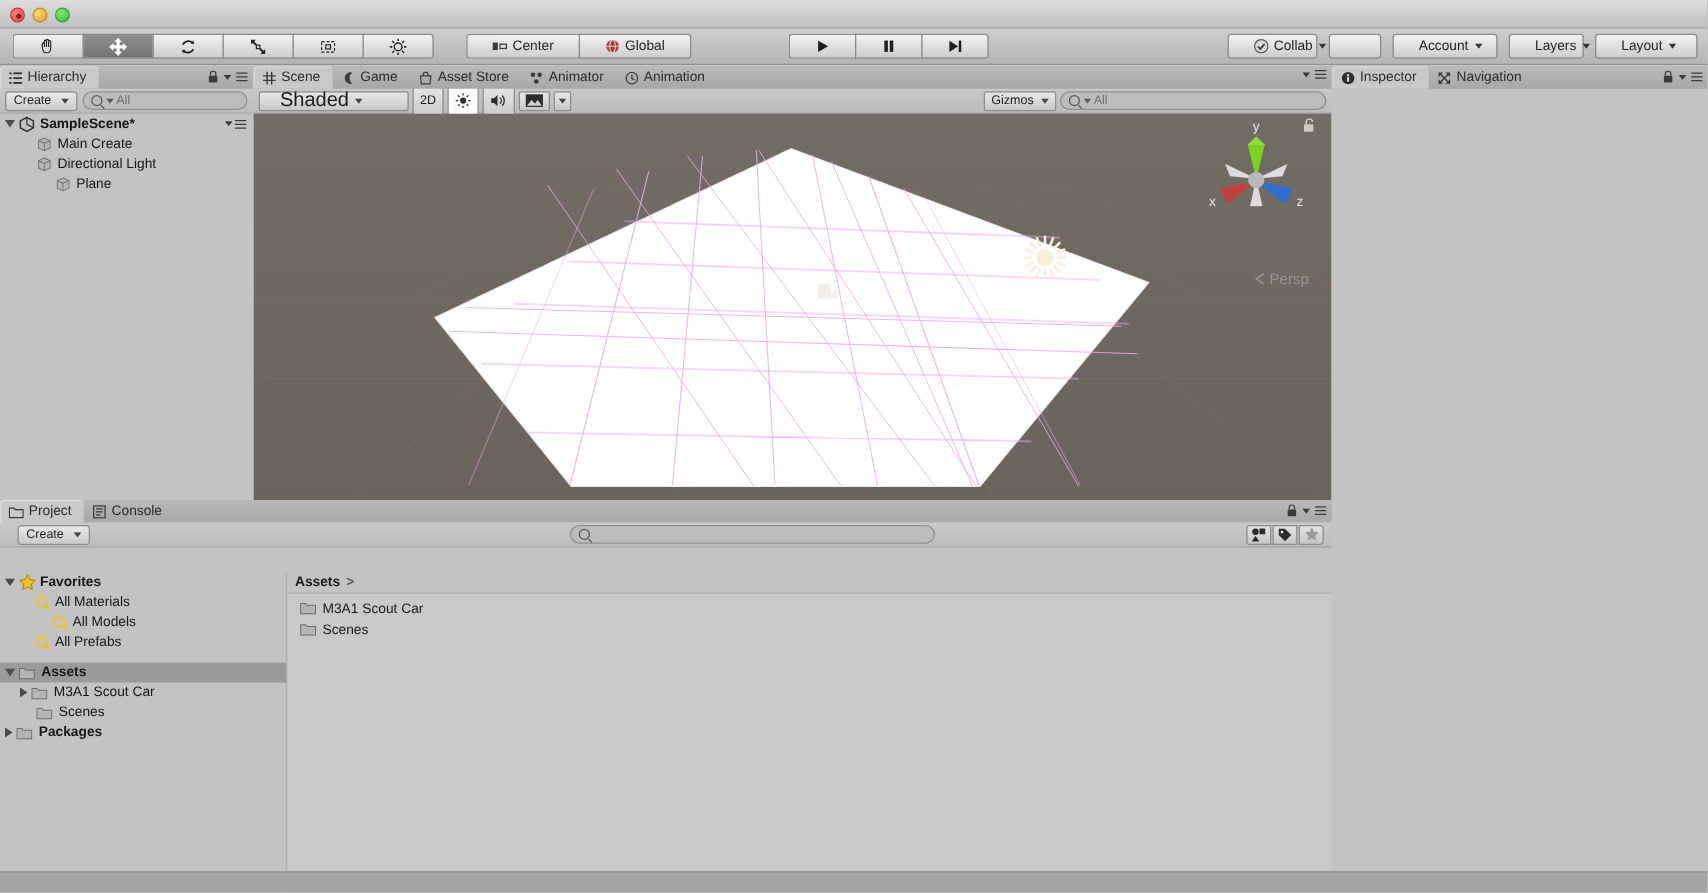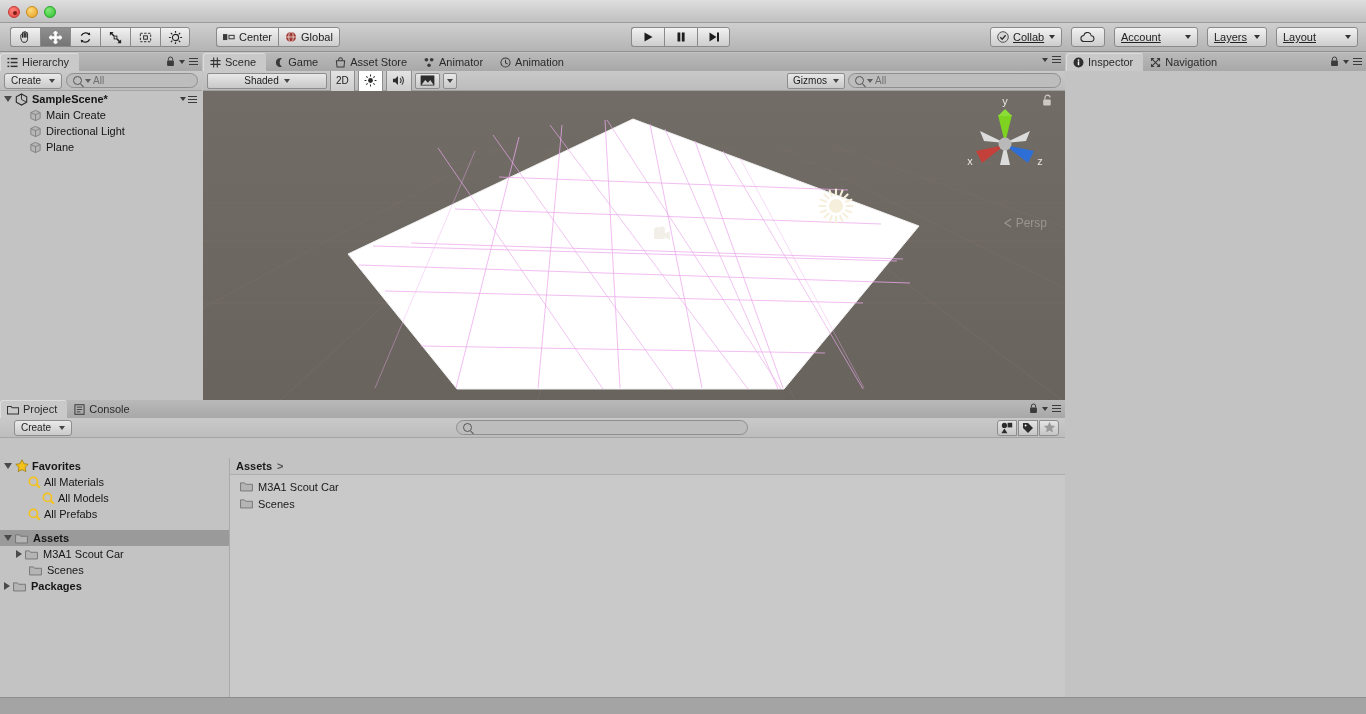--- a/index.html
+++ b/index.html
@@ -31,38 +31,38 @@
 
   
   .toolbar {
     position:absolute; left:0; top:23px; width:1366px; height:29px;
     background:linear-gradient(#cfcfcf,#b4b4b4);
     border-bottom:1px solid #8f8f8f;
     display:flex; align-items:center;
   }
   .btn-group { display:flex; }
   .tbtn {
-    height:20px; min-width:30px; padding:0 6px;
+    height:20px; min-width:30px; padding:0 20px;
     background:linear-gradient(#f2f2f2,#cdcdcd);
     border:1px solid #8a8a8a; border-right-width:0;
     display:flex; align-items:center; justify-content:center;
     font-size:11px; color:#222; cursor:default;
   }
   .btn-group .tbtn:first-child { border-radius:3px 0 0 3px; }
   .btn-group .tbtn:last-child { border-radius:0 3px 3px 0; border-right-width:1px; }
   .tbtn.sel { background:linear-gradient(#8f8f8f,#757575); color:#fff; }
   .tbtn.sel svg { stroke:#fff; fill:#fff; }
 
   .tools { margin-left:10px; }
   .pivotgrp { margin-left:26px; }
   .pivotgrp .tbtn { min-width:60px; gap:4px; justify-content:center; }
   .playgrp { position:absolute; left:631px; }
   .playgrp .tbtn { min-width:33px; }
   .rightgrp { position:absolute; right:8px; display:flex; align-items:center; gap:9px; }
-  .rightgrp .btn-group .tbtn { border-right-width:1px; border-radius:3px;text-decoration:underline; }
+  .rightgrp .btn-group .tbtn { border-right-width:1px; border-radius:3px; }
   .dd-arrow { width:0;height:0;border-left:3px solid transparent;border-right:3px solid transparent;border-top:4px solid #333; margin-left:5px;}
   .wbtn { justify-content:space-between; }
 
   
   .panel { position:absolute; background:#c3c3c3; }
   .panel-tabbar {
     height:18px; display:flex; align-items:flex-end;
     background:linear-gradient(#b9b9b9,#a8a8a8);
     position:relative;
   }
@@ -111,21 +111,21 @@
   .go-ico { width:13px;height:13px;margin-right:4px; flex:0 0 auto;}
   .scene-ico { width:13px;height:13px;margin-right:4px;flex:0 0 auto;}
   .scene-menu { position:absolute; right:5px; display:flex; align-items:center; gap:2px;}
 
   
   #sceneview { left:203px; top:53px; width:862px; height:346px; }
   .scene-toolbar { height:20px; display:flex; align-items:center; gap:3px; padding:0 4px;
     background:linear-gradient(#c9c9c9,#bcbcbc); border-bottom:1px solid #a0a0a0; }
   .shade-dd { width:120px; height:16px; background:linear-gradient(#e8e8e8,#c8c8c8);
      border:1px solid #8d8d8d; border-radius:2px; display:flex; align-items:center;
-     padding:0 16px; font-size:10px; justify-content:center;}
+     padding:0 16px; font-size:16px; justify-content:flex-start;}
   .toggle-btn { height:16px; min-width:22px; padding:14px 5px; display:flex; align-items:center; justify-content:center;
      background:linear-gradient(#e8e8e8,#c8c8c8); border:1px solid #8d8d8d; border-radius:2px; font-size:10px;}
   .toggle-btn.on { background:#ffffff; }
   .gizmos-btn { height:16px; padding:0 5px; display:flex; align-items:center; gap:4px;
      background:linear-gradient(#e8e8e8,#c8c8c8); border:1px solid #8d8d8d; border-radius:2px; font-size:10px;}
   .scene-canvas {
     position:relative; width:862px; height:325px; overflow:hidden;
     background:#6c6761;
   }
   .scene-grid { position:absolute; inset:0; }
@@ -371,21 +371,21 @@
         <span>Main Create</span>
       </div>
       <div class="hrow" style="padding-left:29px">
         <svg class="go-ico" viewBox="0 0 14 14">
             <path d="M7 1.5l5 2.3v6.4L7 12.5 2 10.2V3.8z" fill="#b6b6b6" stroke="#7a7a7a" stroke-width="0.9"></path>
             <path d="M2 3.8l5 2.3 5-2.3" fill="none" stroke="#7a7a7a" stroke-width="0.9"></path>
             <path d="M7 6.1v6.4" stroke="#7a7a7a" stroke-width="0.9"></path>
           </svg>
         <span>Directional Light</span>
       </div>
-      <div class="hrow" style="padding-left:29px">
+      <div class="hrow" style="padding-left:44px">
         <svg class="go-ico" viewBox="0 0 14 14">
             <path d="M7 1.5l5 2.3v6.4L7 12.5 2 10.2V3.8z" fill="#b6b6b6" stroke="#7a7a7a" stroke-width="0.9"></path>
             <path d="M2 3.8l5 2.3 5-2.3" fill="none" stroke="#7a7a7a" stroke-width="0.9"></path>
             <path d="M7 6.1v6.4" stroke="#7a7a7a" stroke-width="0.9"></path>
           </svg>
         <span>Plane</span>
       </div>
     </div>
   </div>
 

